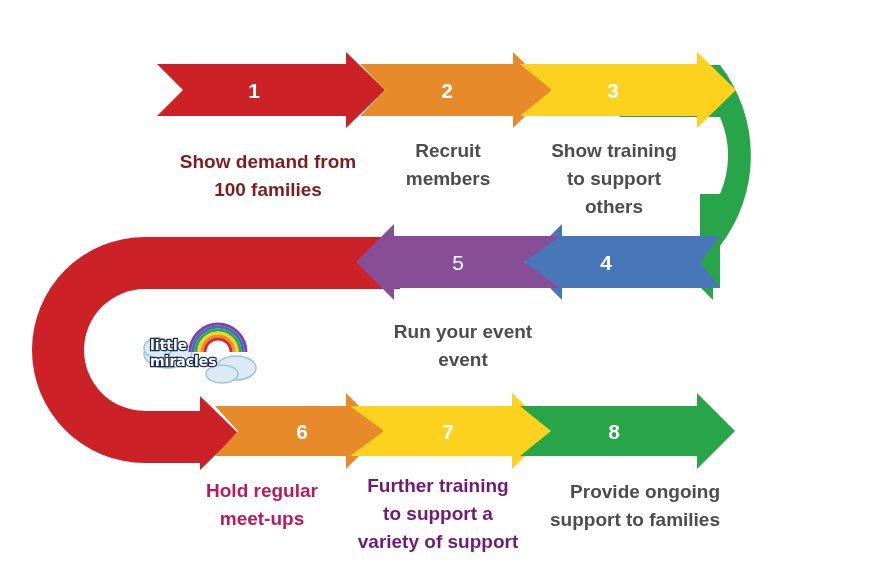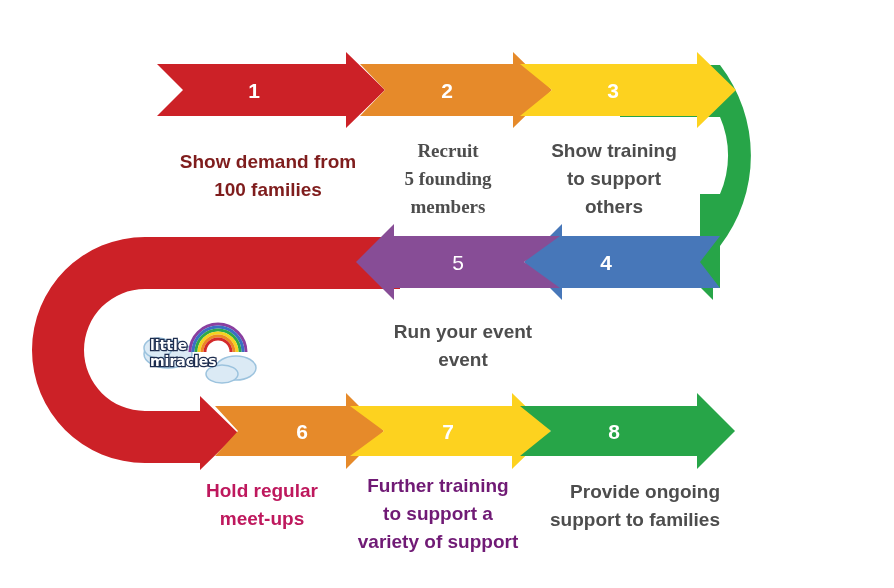--- a/index.html
+++ b/index.html
@@ -46,23 +46,22 @@
     <text class="num" x="302" y="439" text-anchor="middle">6</text>
     <text class="num" x="448" y="439" text-anchor="middle">7</text>
     <text class="num" x="614" y="439" text-anchor="middle">8</text>
   </svg>
 
   
   <div class="label" style="left: 168px; top: 148px; width: 200px; color: #7f1d1d;">
     <span>Show demand from</span>
     <span>100 families</span>
   </div>
-  <div class="label" style="left: 380px; top: 137px; width: 136px; color: rgb(77, 77, 77); font-family: Liberation Serif, serif;">
+  <div class="label" style="left: 380px; top: 137px; width: 136px; color: rgb(77, 77, 77);">
     <span>Recruit</span>
-    <span>5 founding</span>
     <span>members</span>
   </div>
   <div class="label" style="left: 540px; top: 137px; width: 148px; color: rgb(77, 77, 77);">
     <span>Show training</span>
     <span>to support</span>
     <span>others</span>
   </div>
   <div class="label" style="left: 388px; top: 318px; width: 150px; color: rgb(77, 77, 77);">
     <span>Run your event</span>
     <span>event</span>

